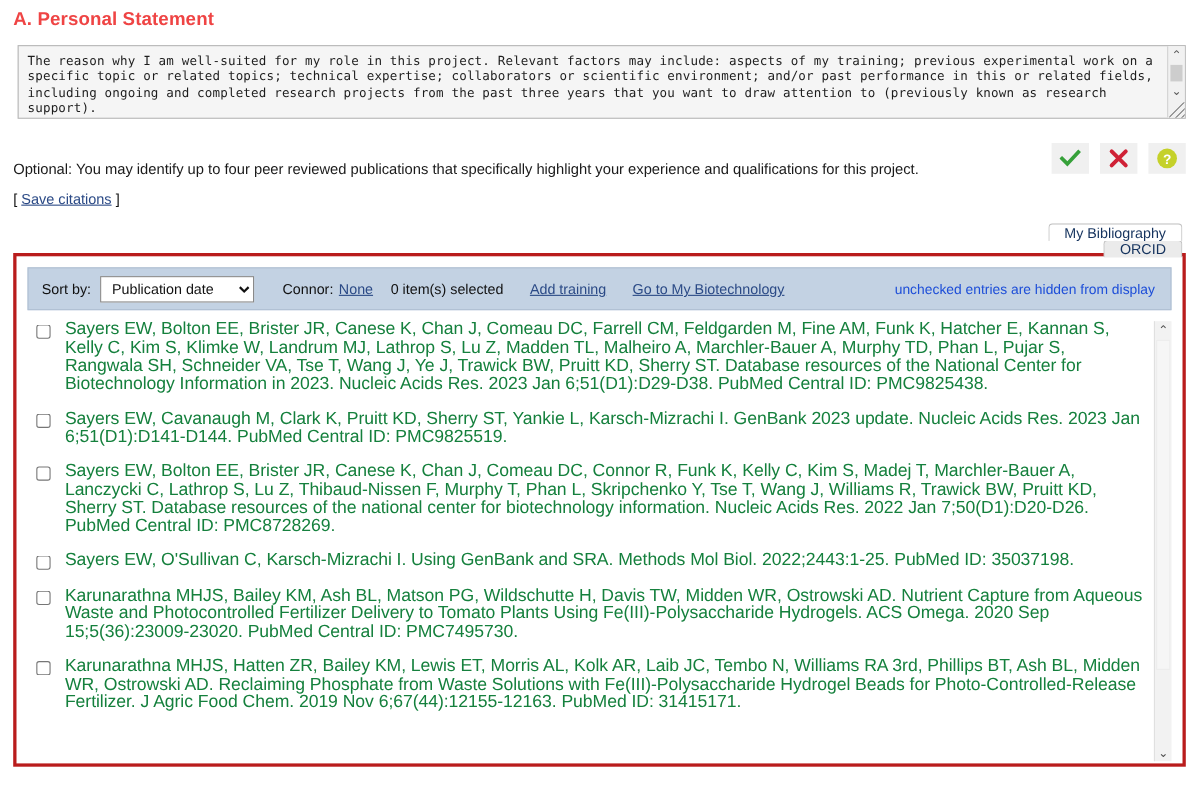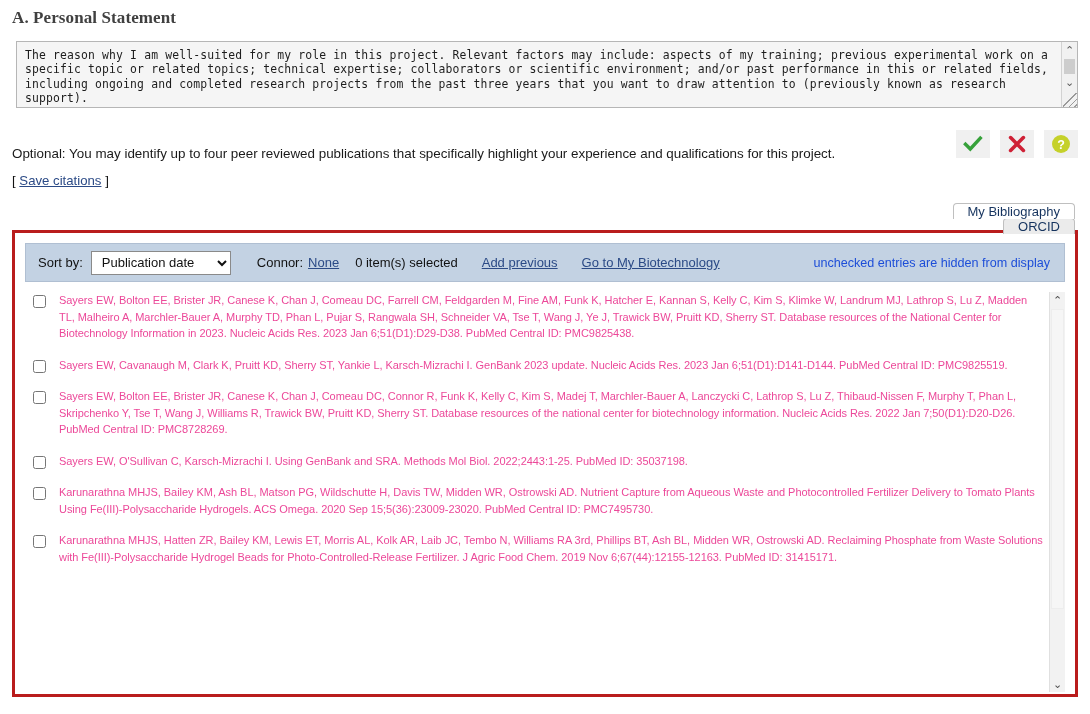--- a/index.html
+++ b/index.html
@@ -12,24 +12,23 @@
     color: #222;
     overflow: hidden;
   }
 
   .page { position: relative; width: 1090px; height: 714px; padding: 0 10px; }
 
   
   .section-title {
     font-size: 17px;
     font-weight: bold;
-    color: #404040;
+    color: #ef4444;
     margin: 8px 0 0 2px;
     letter-spacing: .1px;
-    font-family: Liberation Serif, serif;
   }
 
   
   .ta-wrap {
     position: relative;
     margin: 13px 2px 0 6px;
     height: 67px;
     border: 1px solid #b6b6b6;
     background: #f5f5f5;
     display: flex;
@@ -191,23 +190,23 @@
     align-items: flex-start;
     margin-bottom: 15px;
   }
   .cite-row input[type=checkbox] {
     width: 13px; height: 13px;
     margin: 3px 13px 0 8px;
     flex: 0 0 13px;
     cursor: pointer;
   }
   .cite-text {
-    font-size: 11px;
+    font-size: 16px;
     line-height: 16.5px;
-    color: #ec4899;
+    color: #15803d;
     letter-spacing: -.05px;
   }
   .list-scroll {
     flex: 0 0 16px;
     width: 16px;
     background: #f2f2f2;
     border-left: 1px solid #e0e0e0;
     position: relative;
   }
   .list-scroll .arr {
@@ -281,21 +280,21 @@
     <div class="tab-panel">
 
       <div class="toolbar">
         <span class="sortlabel">Sort by:</span>
         <select class="sortsel">
           <option>Publication date</option>
         </select>
         <span class="sel-label">Connor:</span>
         <a class="lnk" style="margin-left:5px">None</a>
         <span class="cnt">0 item(s) selected</span>
-        <a class="lnk tb-link">Add previous</a>
+        <a class="lnk tb-link">Add training</a>
         <a class="lnk tb-link">Go to My Biotechnology</a>
         <span class="hidden-note">unchecked entries are hidden from display</span>
       </div>
 
       <div class="cite-area">
         <div class="cite-list">
 
           <div class="cite-row">
             <input type="checkbox" style="">
             <span class="cite-text">Sayers EW, Bolton EE, Brister JR, Canese K, Chan J, Comeau DC, Farrell CM, Feldgarden M, Fine AM, Funk K, Hatcher E, Kannan S, Kelly C, Kim S, Klimke W, Landrum MJ, Lathrop S, Lu Z, Madden TL, Malheiro A, Marchler-Bauer A, Murphy TD, Phan L, Pujar S, Rangwala SH, Schneider VA, Tse T, Wang J, Ye J, Trawick BW, Pruitt KD, Sherry ST. Database resources of the National Center for Biotechnology Information in 2023. Nucleic Acids Res. 2023 Jan 6;51(D1):D29-D38. PubMed Central ID: PMC9825438.</span>

